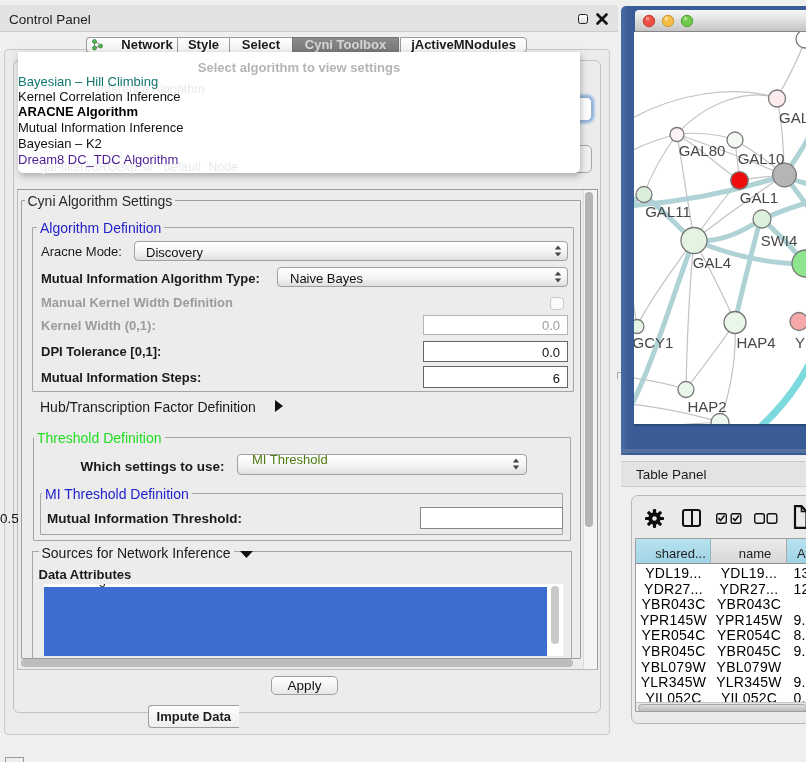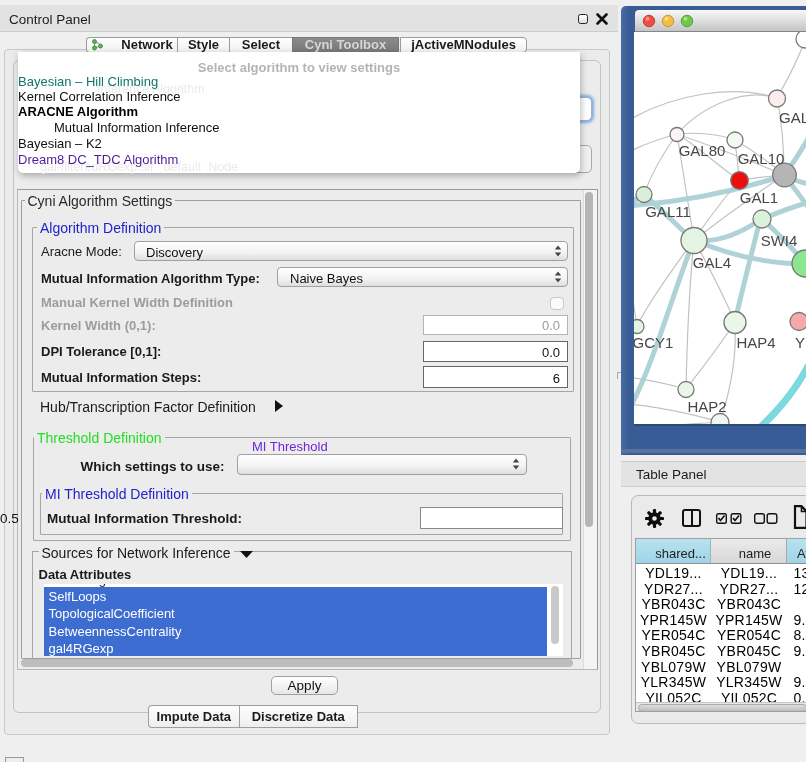--- a/index.html
+++ b/index.html
@@ -96,21 +96,21 @@
 <div class="abs lbl" style="left:40px;top:399px;font-size:14px;color:#1a1a1a;">Hub/Transcription Factor Definition</div>
 <svg class="abs" style="left:273px;top:399px;" width="12" height="14" viewBox="0 0 12 14">
     <path d="M2 1 L10 7 L2 13 Z" fill="#111"></path>
   </svg>
 
 <div class="abs" style="left:32.5px;top:437px;width:538.5px;height:104px;border:1px solid #a5a5a5;border-radius:1px;"></div>
 <div class="abs lbl" style="left:34px;top:429.5px;background:#ececec;padding:0 3px;font-size:14px;color:#22dd22;">Threshold Definition</div>
 
 <div class="abs lbl" style="left:80.5px;top:458.5px;font-size:13.5px;font-weight:bold;color:#1a1a1a;">Which settings to use:</div>
 <div class="abs" style="left:236.5px;top:453.5px;width:290px;height:21px;border:1px solid #a0a0a0;border-radius:4px;background:linear-gradient(180deg,#ffffff 0%,#f2f2f2 60%,#dedede 100%);"></div>
-<div class="abs lbl" style="left:252px;top:439px;font-size:13px;color:#6d28d9;">MI Threshold</div>
+<div class="abs lbl" style="left:252px;top:452px;font-size:13px;color:#4d7c0f;">MI Threshold</div>
 <svg class="abs" style="left:511px;top:457px;" width="10" height="14" viewBox="0 0 10 14">
     <path d="M5 1.5 L8.2 5.5 L1.8 5.5 Z" fill="#444"></path>
     <path d="M5 12.5 L8.2 8.5 L1.8 8.5 Z" fill="#444"></path>
   </svg>
 
 <div class="abs" style="left:40px;top:492.5px;width:523px;height:42.5px;border:1px solid #a5a5a5;border-radius:1px;"></div>
 <div class="abs lbl" style="left:42px;top:486px;background:#ececec;padding:0 3px;font-size:14px;color:#2222cc;">MI Threshold Definition</div>
 
 <div class="abs lbl" style="left:47px;top:511px;font-size:13.5px;font-weight:bold;color:#1a1a1a;">Mutual Information Threshold:</div>
 <div class="abs" style="left:419.5px;top:506.5px;width:143px;height:22px;border:1px solid #888;background:#fff;"></div>
@@ -120,47 +120,43 @@
 <div class="abs lbl" style="left:38.5px;top:545px;background:#ececec;padding:0 3px;font-size:14px;color:#1a1a1a;">Sources for Network Inference</div>
 <svg class="abs" style="left:239px;top:549px;" width="15" height="10" viewBox="0 0 15 10">
     <path d="M1 2 L14 2 L7.5 9 Z" fill="#111"></path>
   </svg>
 
 <div class="abs lbl" style="left:38.5px;top:567px;font-size:13px;font-weight:bold;color:#1a1a1a;">Data Attributes</div>
 
 <div class="abs" style="left:43.5px;top:583.5px;width:519.5px;height:72.5px;background:#ffffff;overflow:hidden;">
   <div style="position:absolute;left:4px;top:-12px;font-size:13px;color:#222;">ClusteringCoefficient</div>
   <div style="position:absolute;left:0;top:3px;width:503px;height:69px;background:#3d6dd0;"></div>
-  <div style="position:absolute;left:5px;top:4.5px;font-size:13px;line-height:17.25px;color:#fff;">SelfLoops<br>TopologicalCoefficient<br>BetweennessCentrality<br>gal4RGexp</div>
   <div style="position:absolute;left:507px;top:2.5px;width:8px;height:58px;background:#c9c9c9;border-radius:4px;"></div>
 </div>
 
 <div class="abs" style="left:300px;top:97px;width:292px;height:24px;border:1px solid #9bb3cf;border-radius:5px;background:#fff;box-shadow:0 0 3px 2px rgba(110,160,220,0.85);"></div>
 <div class="abs" style="left:300px;top:145px;width:292px;height:28px;border:1px solid #a8a8a8;border-radius:5px;background:#f0f0f0;"></div>
 
 <div class="abs" style="left:18px;top:52px;width:562px;height:121px;background:#ffffff;border-radius:0 0 5px 5px;box-shadow:1px 3px 7px rgba(0,0,0,0.28);"></div>
 <div class="abs lbl" style="left:18px;top:59.5px;width:562px;text-align:center;font-size:13px;font-weight:600;color:#b4b4b4;">Select algorithm to view settings</div>
 
 <div class="abs lbl" style="left:97px;top:82px;font-size:12.5px;color:#eaeaea;">Inference Algorithm</div>
 <div class="abs lbl" style="left:40px;top:159.5px;font-size:12.5px;color:#eaeaea;">gal-filteredRGexp.sif&nbsp;&nbsp;&nbsp;default&nbsp;&nbsp;Node</div>
 <div class="abs lbl" style="left:18px;top:73.5px;font-size:13px;color:#0f766e;">Bayesian – Hill Climbing</div>
 <div class="abs lbl" style="left:18px;top:88.5px;font-size:13px;color:#101010;">Kernel Correlation Inference</div>
 <div class="abs lbl" style="left:18px;top:103.5px;font-size:13px;font-weight:bold;color:#000;">ARACNE Algorithm</div>
-<div class="abs lbl" style="left:18px;top:120px;font-size:13px;color:#101010;padding-left:36px;">Mutual Information Inference</div>
+<div class="abs lbl" style="left:18px;top:120px;font-size:13px;color:#101010;">Mutual Information Inference</div>
 <div class="abs lbl" style="left:18px;top:136px;font-size:13px;color:#101010;">Bayesian – K2</div>
 <div class="abs lbl" style="left:18px;top:151.5px;font-size:13px;color:#4c1d95;">Dream8 DC_TDC Algorithm</div>
 
 <div class="abs" style="left:271px;top:675.5px;width:67px;height:19px;border:1px solid #a0a0a0;border-radius:5px;background:linear-gradient(180deg,#ffffff,#efefef 70%,#e6e6e6);display:flex;align-items:center;justify-content:center;font-size:13.5px;color:#111;">Apply</div>
 
 <div class="abs" style="left:148px;top:705px;height:23px;display:flex;font-size:13px;">
   <div style="width:90.5px;border:1px solid #9e9e9e;border-right:none;border-radius:4px 0 0 4px;background:linear-gradient(180deg,#fdfdfd,#eeeeee);display:flex;align-items:center;justify-content:center;">
       <span style="font-weight:600;color:#1b1b1b;">Impute Data</span>
-    </div>
-  <div style="width:119.5px;border:1px solid #9e9e9e;background:linear-gradient(180deg,#fdfdfd,#eeeeee);display:flex;align-items:center;justify-content:center;">
-      <span style="font-weight:600;color:#1b1b1b;">Discretize Data</span>
     </div>
 </div>
 
 <div class="abs" style="left:5px;top:757px;width:19px;height:14px;border:1.5px solid #9a9a9a;background:#ededed;"></div>
 
 <div class="abs" style="left:617px;top:372px;width:4px;height:7px;border-left:1.5px solid #aaa;border-top:1.5px solid #aaa;"></div>
 
 <div class="abs" style="left:621px;top:5.5px;width:185px;height:449.5px;background:linear-gradient(90deg,#4a6ca3,#3a5c96 8px);border-radius:5px 0 0 0;"></div>
 <div class="abs" style="left:621px;top:449px;width:185px;height:4px;background:#54749f;"></div>
 <div class="abs" style="left:634px;top:424px;width:172px;height:1.5px;background:#2c4a78;"></div>

